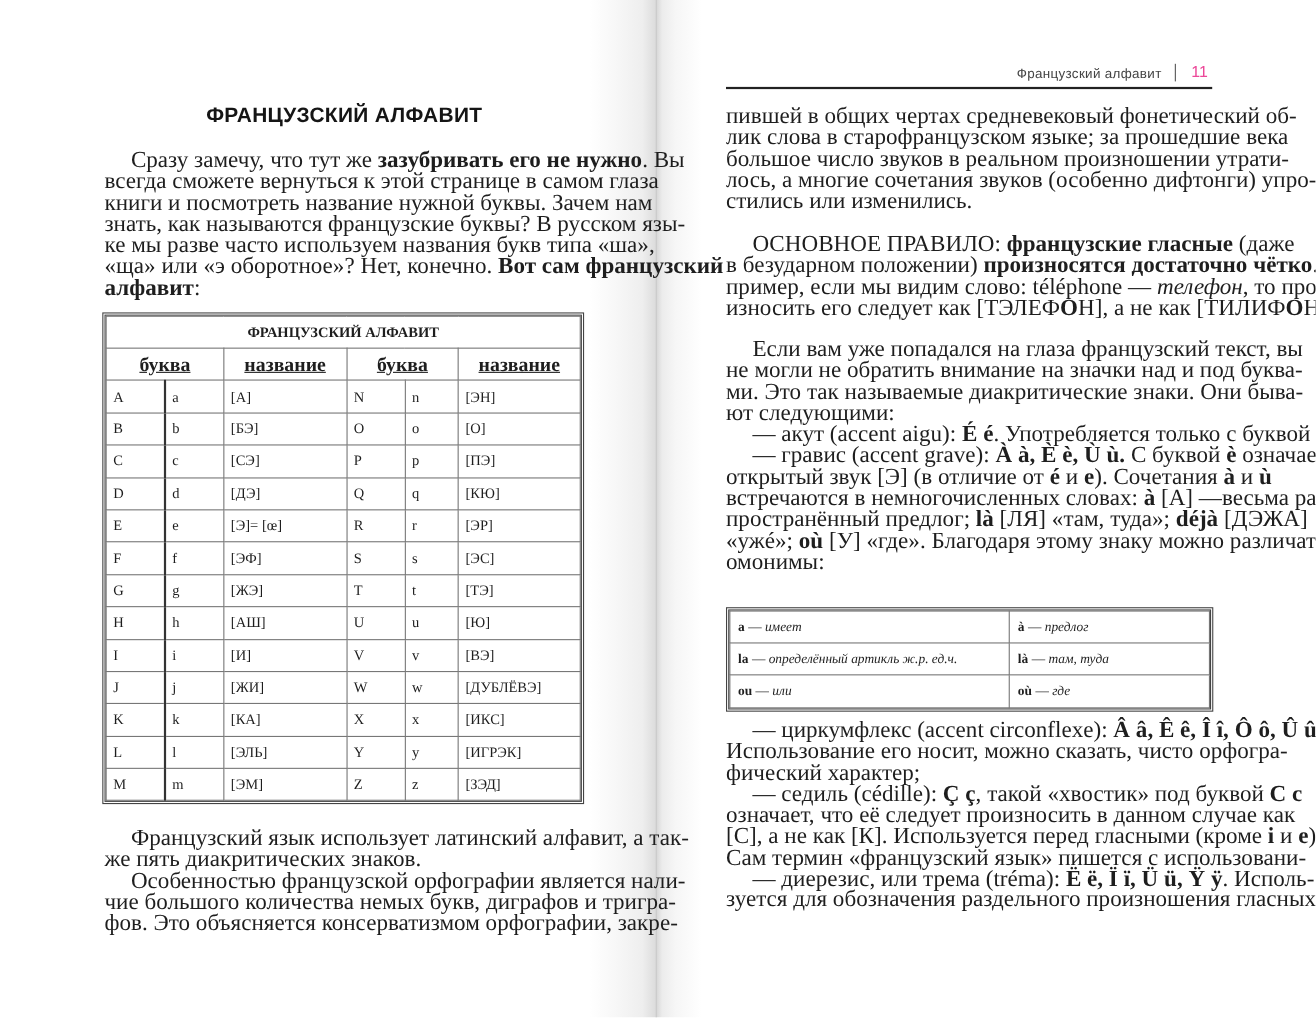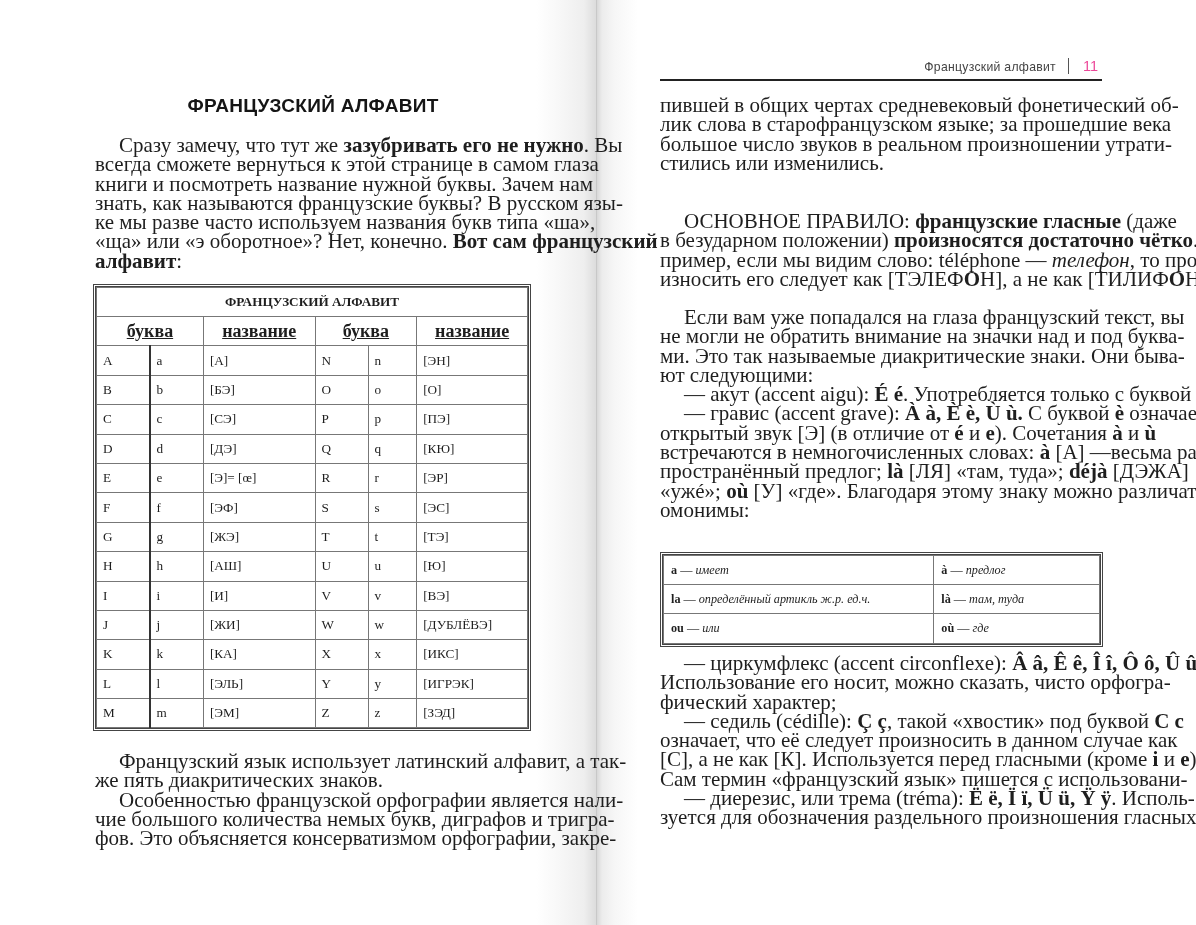--- a/index.html
+++ b/index.html
@@ -53,21 +53,21 @@
     font-size: 14.5px; color: #ec4899; }
 
   .r1 { position: absolute; left: 660px; top: 96px; width: 442px; }
   .r2 { position: absolute; left: 660px; top: 212px; width: 442px; }
   .r3 { position: absolute; left: 660px; top: 308px; width: 442px; }
   .r4 { position: absolute; left: 660px; top: 654px; width: 442px; }
 
   .homo-wrap { position: absolute; left: 660px; top: 552px; width: 443px;
     border: 3px double #444; box-sizing: border-box; }
   table.homo { width: 100%; border-collapse: collapse; table-layout: fixed; font-size: 12.2px; }
-  table.homo td { border: 1px solid #777; height: 28.2px; padding: 0 16px 0 7px; }
+  table.homo td { border: 1px solid #777; height: 28.2px; padding: 0 0 0 7px; }
   table.homo td:first-child { width: 56.5%; }
 </style>
 </head>
 <body>
 
 <div class="page page-left"></div>
 <div class="page page-right"></div>
 <div class="gutter-line"></div>
 
 <div class="chapter-title">ФРАНЦУЗСКИЙ АЛФАВИТ</div>
@@ -223,20 +223,21 @@
 <div class="running-head">
   <span class="rh-title">Французский алфавит</span>
   <span class="rh-sep"></span>
   <span class="rh-num">11</span>
 </div>
 
 <div class="r1 txt">
   <span class="line">пившей в общих чертах средневековый фонетический об-</span>
   <span class="line">лик слова в старофранцузском языке; за прошедшие века</span>
   <span class="line">большое число звуков в реальном произношении утрати-</span>
+  <span class="line">лось, а многие сочетания звуков (особенно дифтонги) упро-</span>
   <span class="line end">стились или изменились.</span>
 </div>
 
 <div class="r2 txt">
   <span class="line ind"><span>ОСНОВНОЕ ПРАВИЛО: </span><b>французские гласные</b><span> (даже</span></span>
   <span class="line"><span>в безударном положении) </span><b>произносятся достаточно чётко</b><span>. На-</span></span>
   <span class="line"><span>пример, если мы видим слово: téléphone — </span><i>телефон</i><span>, то про-</span></span>
   <span class="line"><span>износить его следует как [ТЭЛЕФ</span><b>О</b><span>Н], а не как [ТИЛИФ</span><b>О</b><span>Н].</span></span>
 </div>
 

